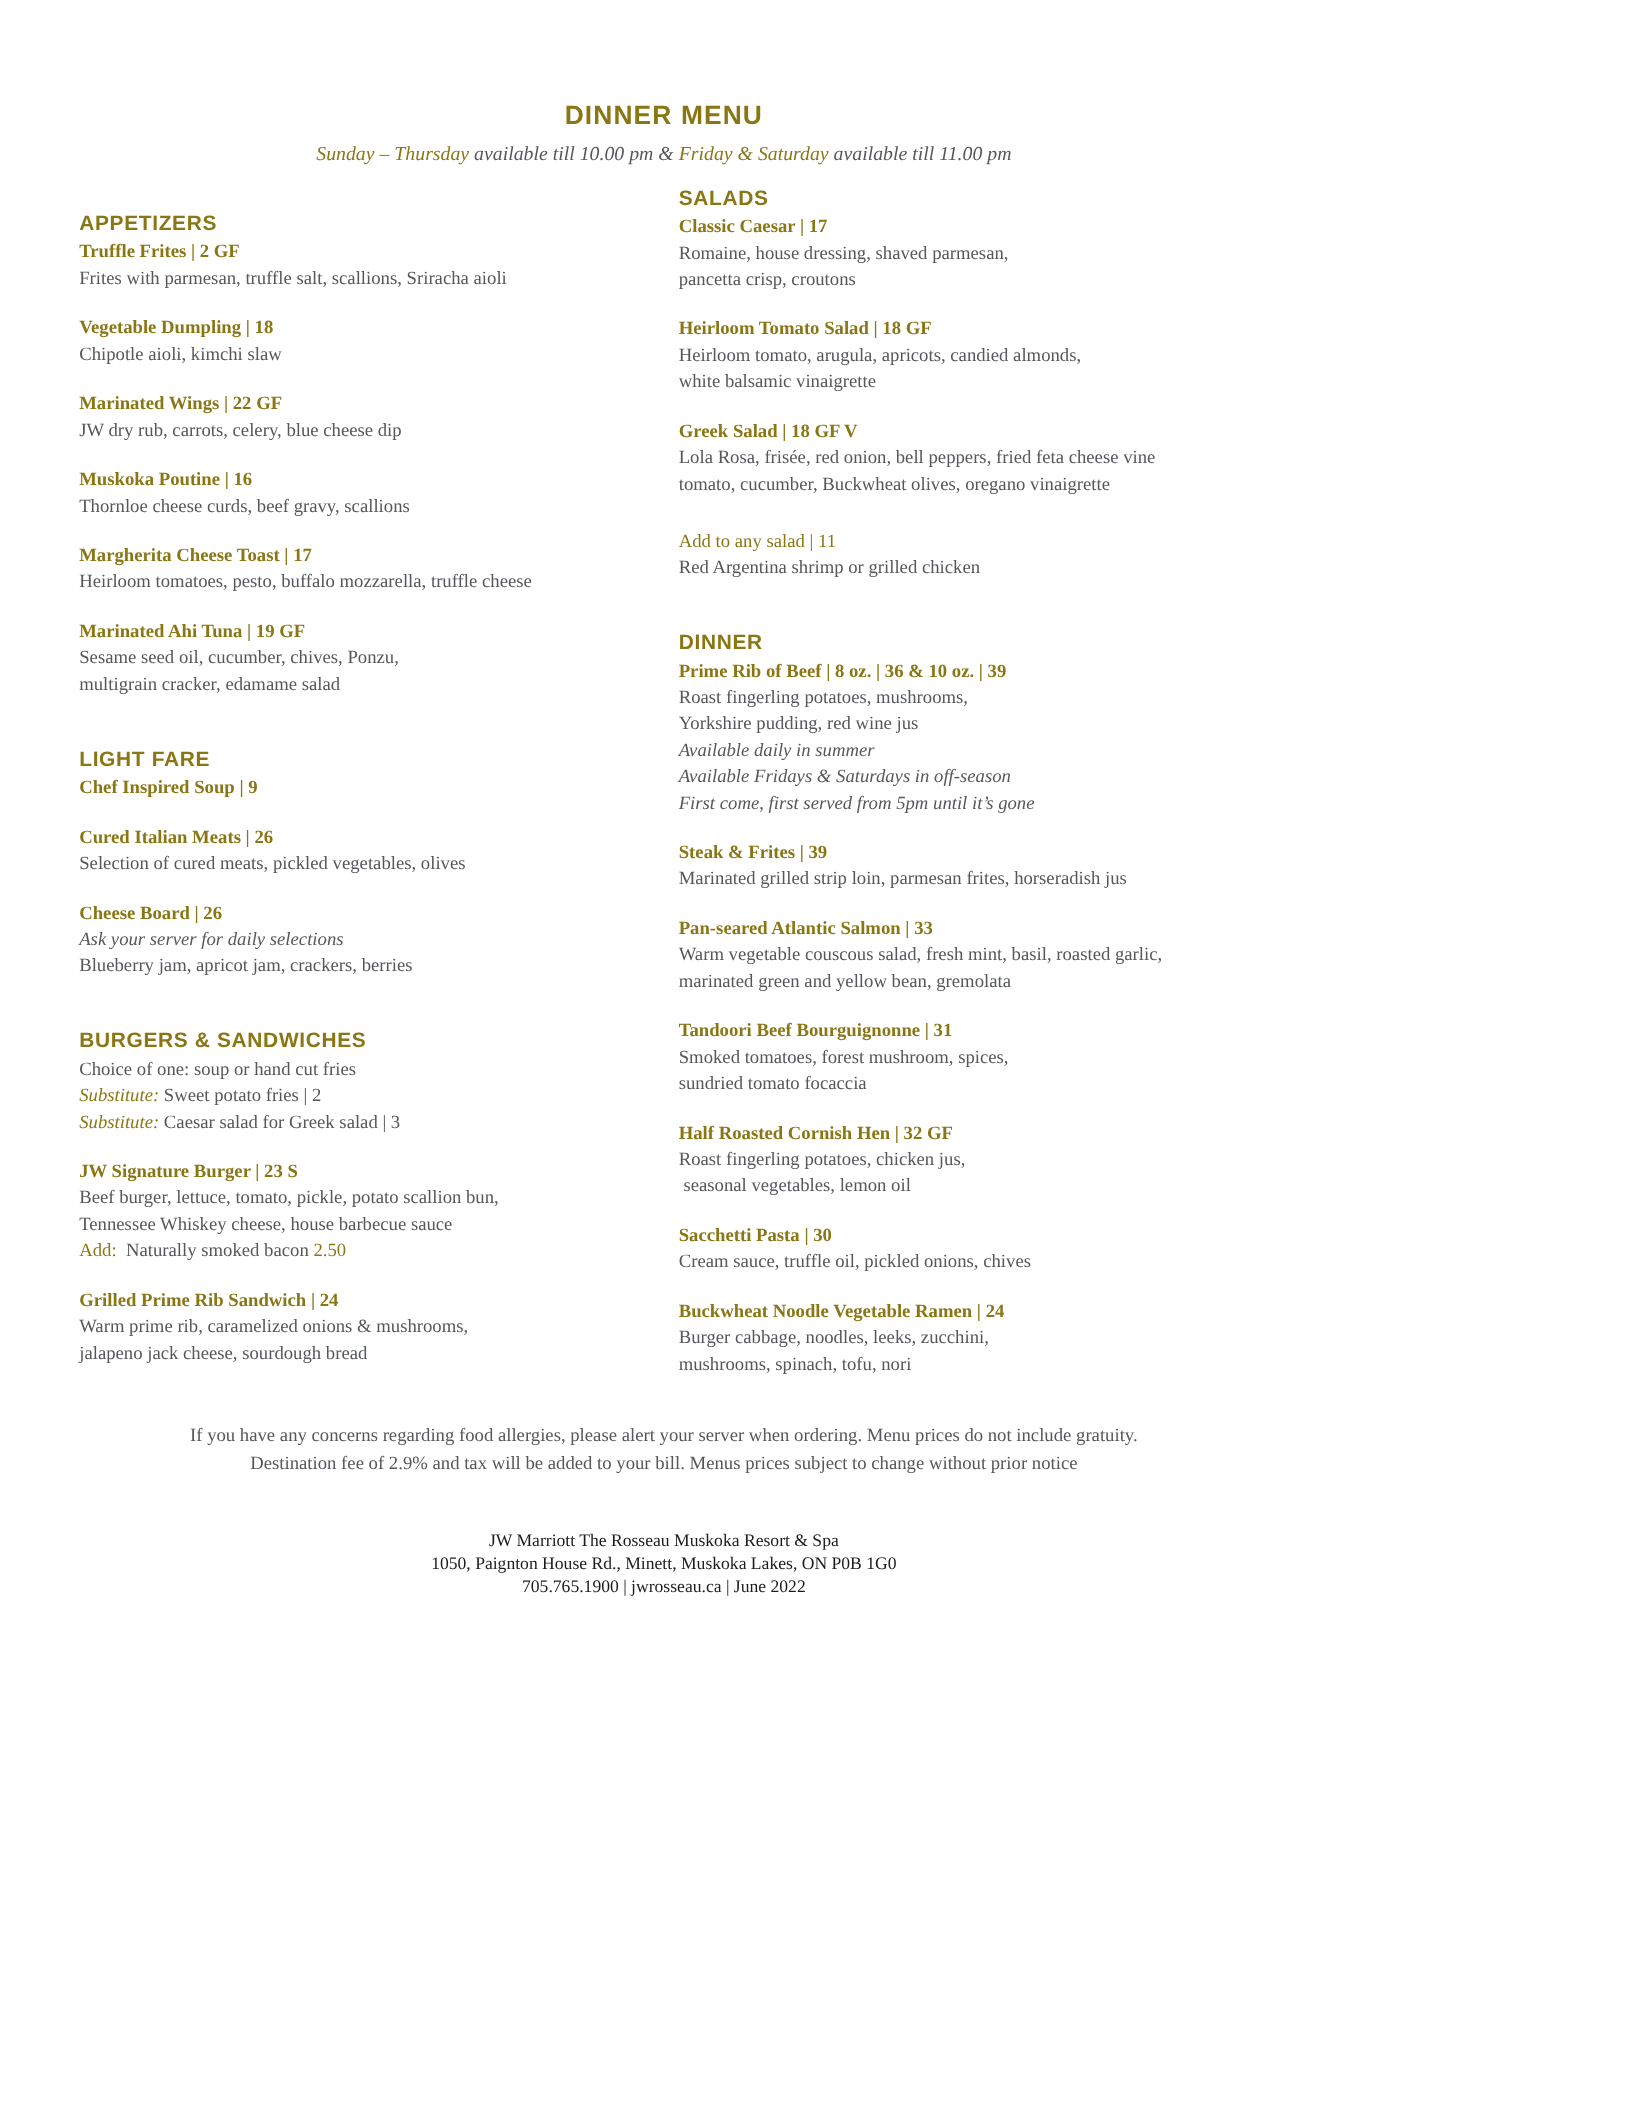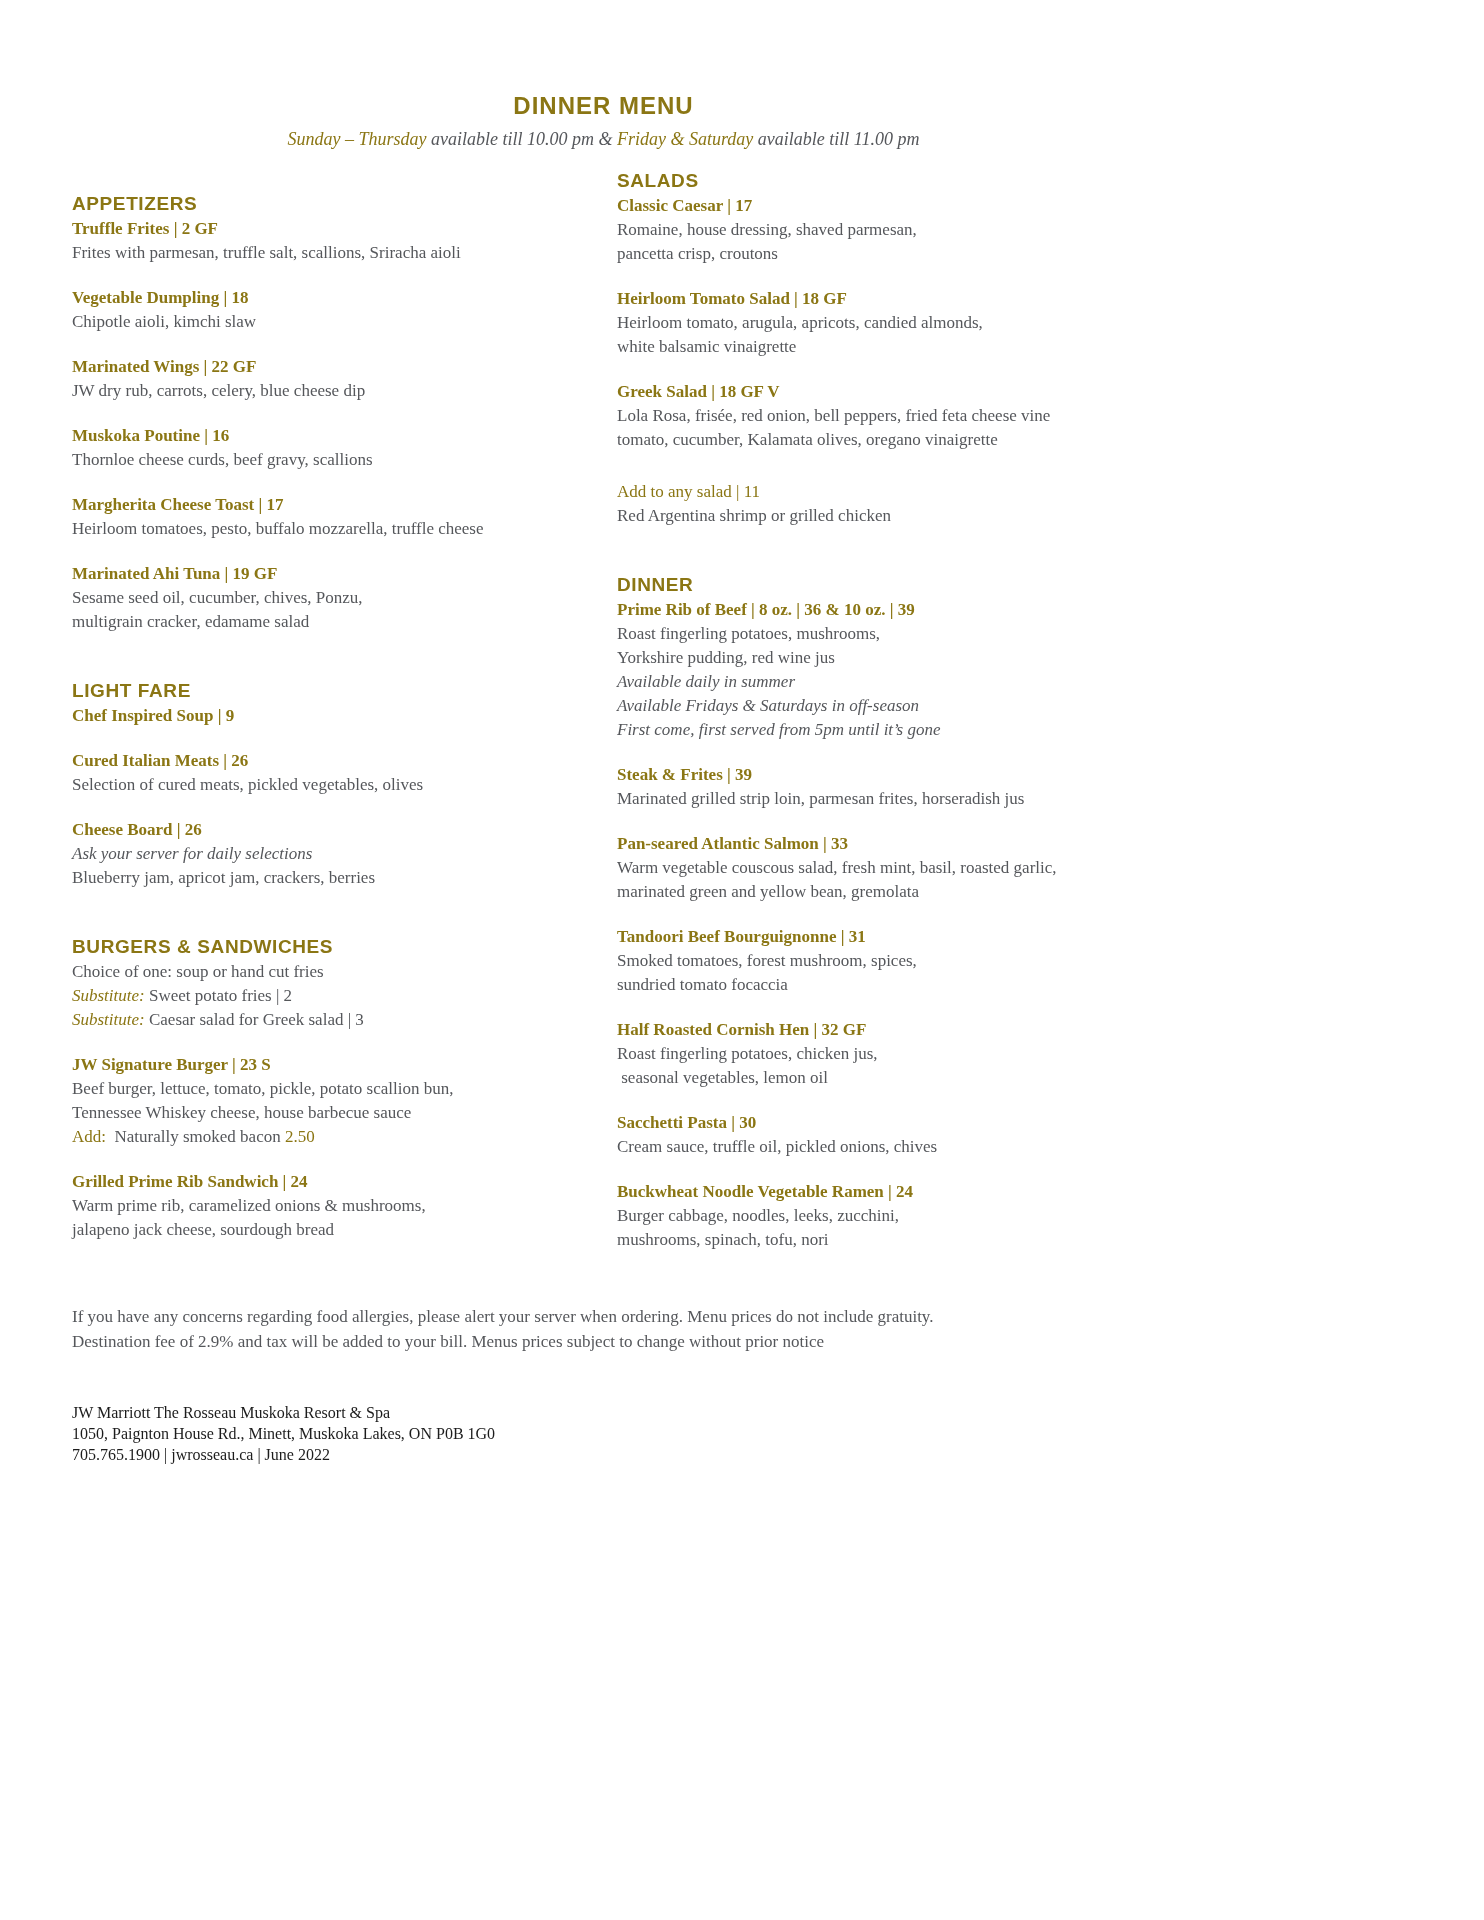--- a/index.html
+++ b/index.html
@@ -58,21 +58,21 @@
     margin: 0;
     font-size: 17px;
     line-height: 24px;
     white-space: pre-wrap;
   }
   .nm  { color: var(--gold); font-weight: bold; }
   .ds  { color: var(--gray); }
   .it  { color: var(--gray); font-style: italic; }
   .gd  { color: var(--gold); }
   .gbi { color: var(--gold); font-weight: normal; font-style: italic; }
-  .doc-footer { width: 1063px; margin-top: 52px; text-align: left; }
+  .doc-footer { width: 1063px; margin-top: 40px; text-align: center; }
   .allergy-line {
     margin: 0;
     font-size: 17px;
     line-height: 25px;
     color: var(--gray);
   }
   .address-block { margin-top: 48px; }
   .address-line {
     margin: 0;
     font-size: 16px;
@@ -164,21 +164,21 @@
             <p class="line"><span class="ds">pancetta crisp, croutons</span></p>
           </div>
           <div class="menu-item">
             <p class="line"><span class="nm">Heirloom Tomato Salad | 18 GF</span></p>
             <p class="line"><span class="ds">Heirloom tomato, arugula, apricots, candied almonds,</span></p>
             <p class="line"><span class="ds">white balsamic vinaigrette</span></p>
           </div>
           <div class="menu-item">
             <p class="line"><span class="nm">Greek Salad | 18 GF V</span></p>
             <p class="line"><span class="ds">Lola Rosa, frisée, red onion, bell peppers, fried feta cheese vine</span></p>
-            <p class="line"><span class="ds">tomato, cucumber, Kalamata olives, oregano vinaigrette</span></p>
+            <p class="line"><span class="ds">tomato, cucumber, Buckwheat olives, oregano vinaigrette</span></p>
           </div>
           <div class="menu-item gap-above">
             <p class="line"><span class="gd">Add to any salad | 11</span></p>
             <p class="line"><span class="ds">Red Argentina shrimp or grilled chicken</span></p>
           </div>
         </section>
         <section class="menu-section">
           <h2 class="section-heading">DINNER</h2>
           <div class="menu-item">
             <p class="line"><span class="nm">Prime Rib of Beef | 8 oz. | 36 &amp; 10 oz. | 39</span></p>

